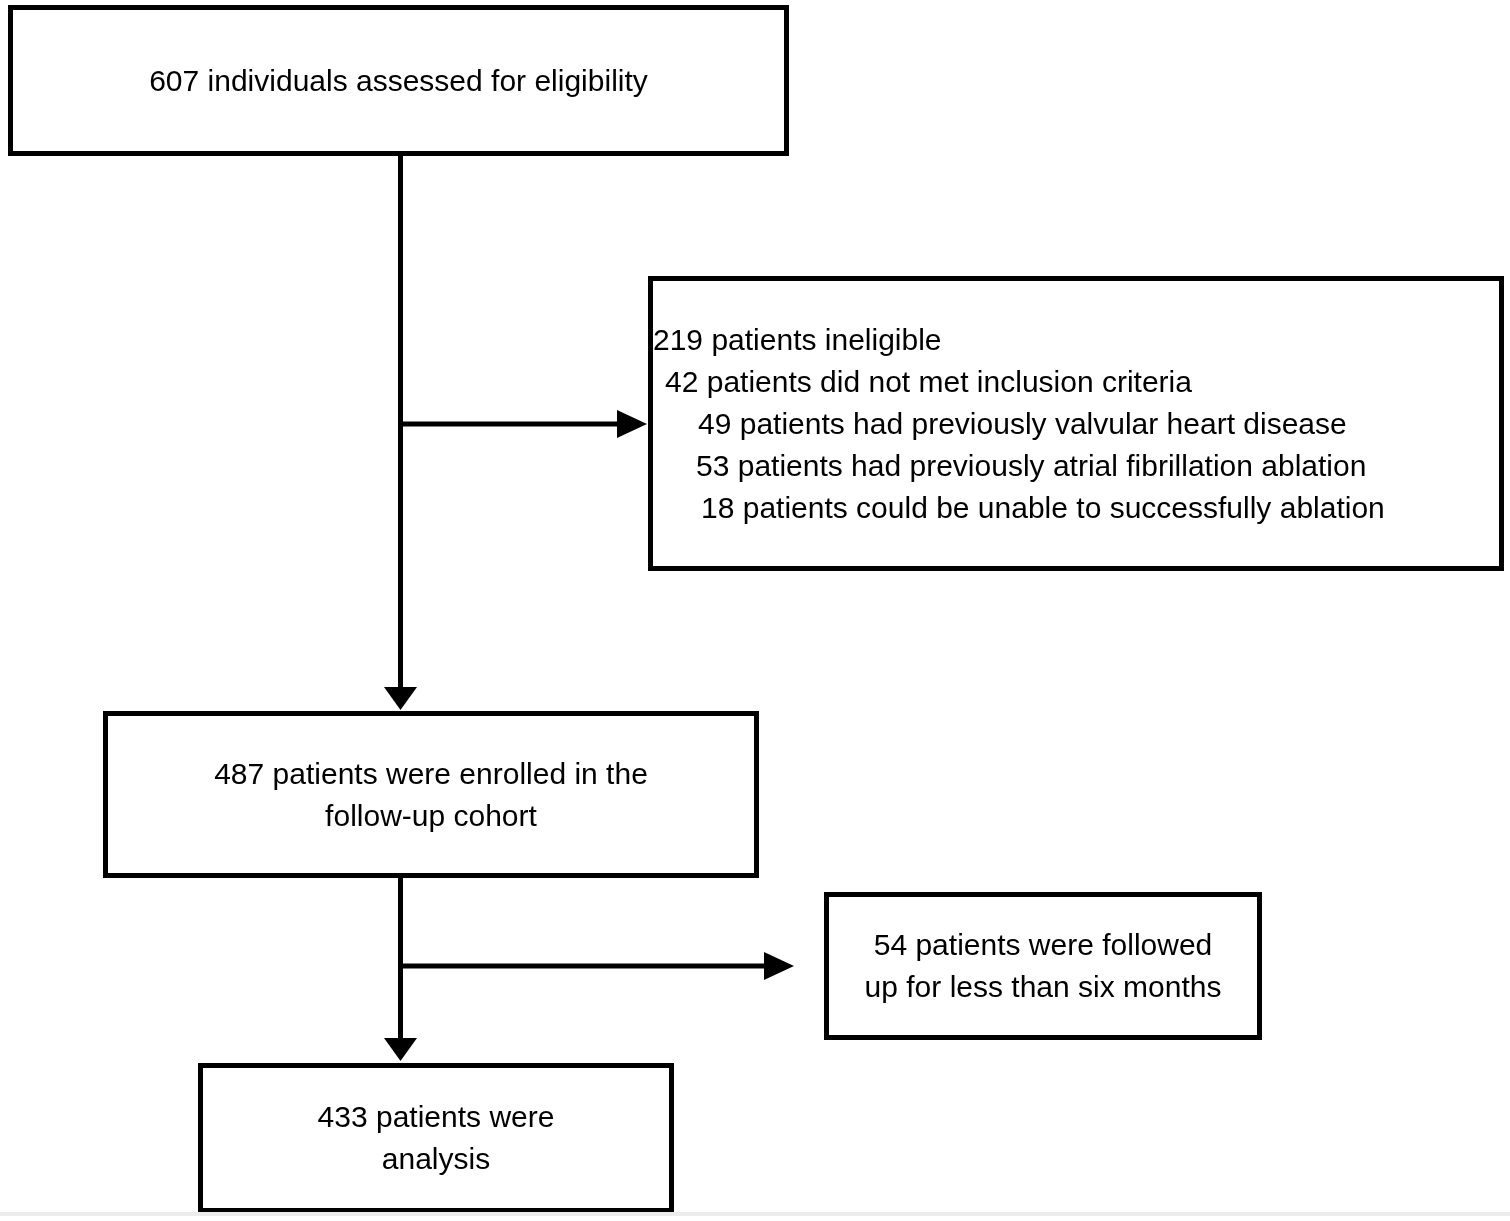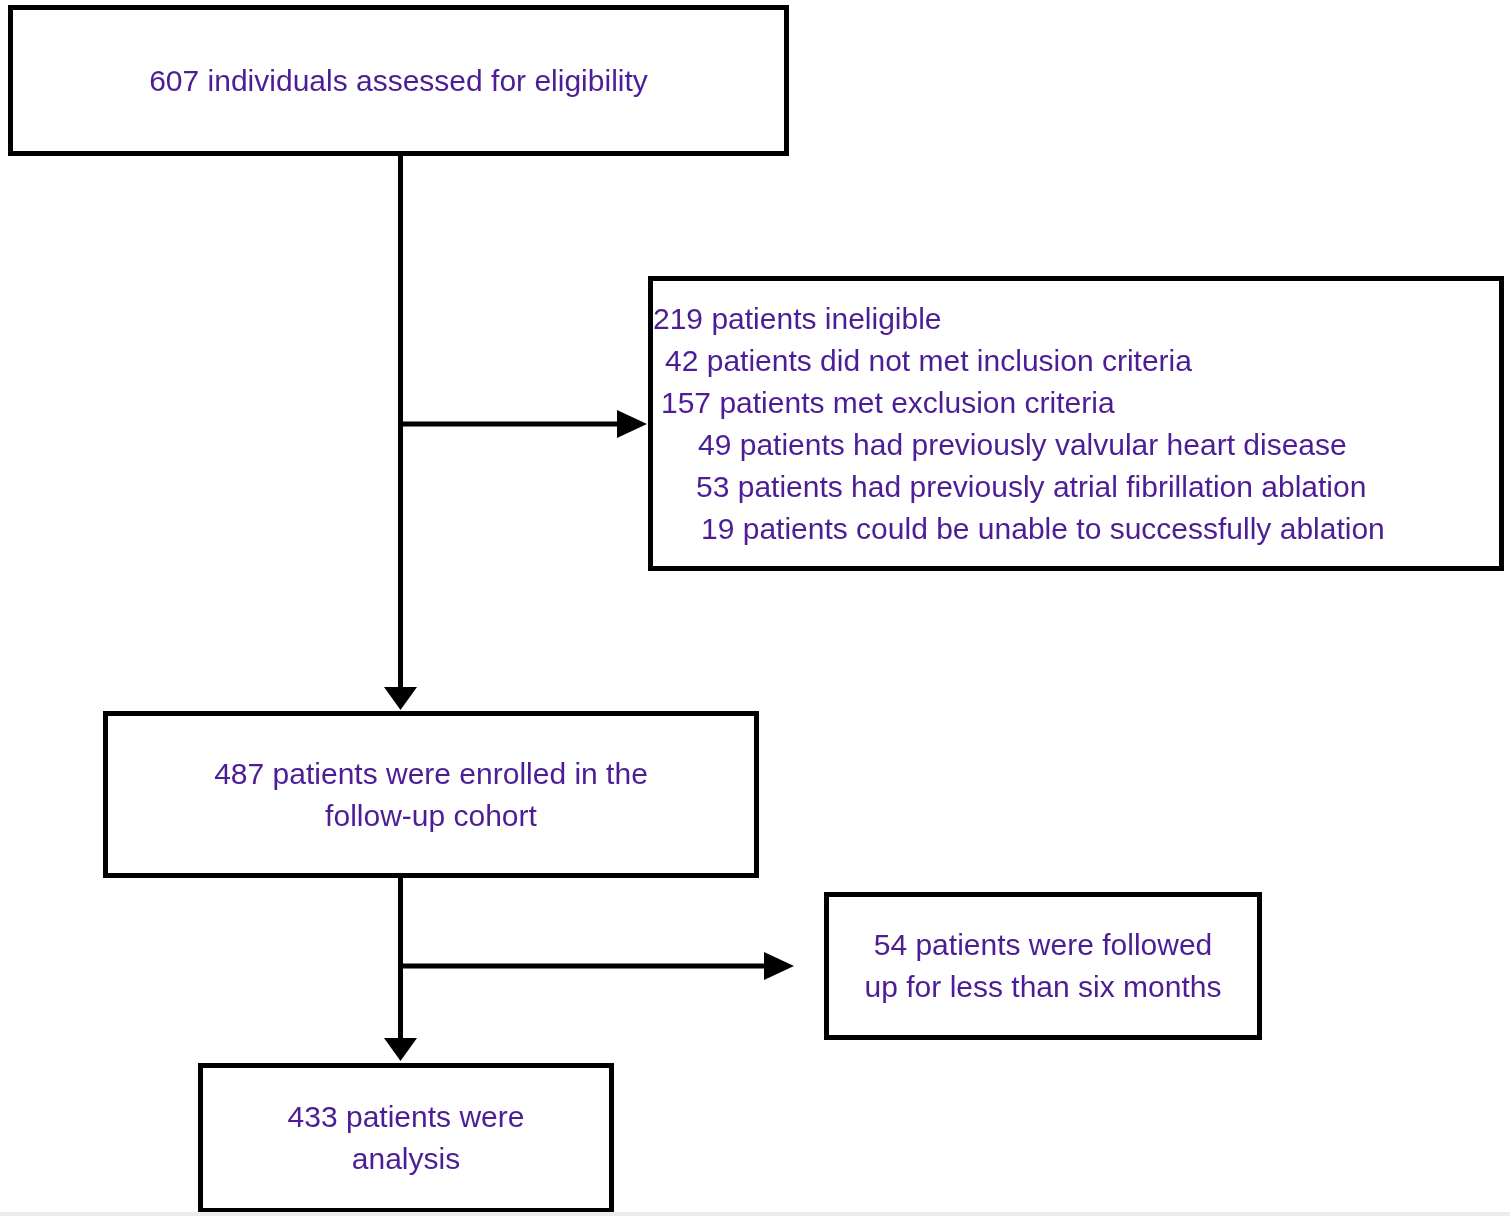--- a/index.html
+++ b/index.html
@@ -6,21 +6,21 @@
     margin: 0;
     padding: 0;
     background: #ffffff;
   }
   .canvas {
     position: relative;
     width: 1510px;
     height: 1221px;
     background: #ffffff;
     font-family: "Liberation Sans", sans-serif;
-    color: #4c1d95;
+    color: #000000;
     overflow: hidden;
   }
   .connectors {
     position: absolute;
     left: 0;
     top: 0;
     width: 1510px;
     height: 1221px;
     pointer-events: none;
   }
@@ -41,21 +41,21 @@
   .line {
     line-height: 42px;
     white-space: nowrap;
   }
   #box-assessed   { left: 8px;   top: 5px;    width: 781px; height: 151px; }
   #box-ineligible { left: 648px; top: 276px;  width: 856px; height: 295px;
                     display: flex; flex-direction: column; justify-content: center;
                     }
   #box-enrolled   { left: 103px; top: 711px;  width: 656px; height: 167px; }
   #box-followup   { left: 824px; top: 892px;  width: 438px; height: 148px; }
-  #box-final      { left: 198px; top: 1063px; width: 416px; height: 150px; justify-content: center; }
+  #box-final      { left: 198px; top: 1063px; width: 476px; height: 150px; justify-content: center; }
 
   
   .ind-s1 { padding-left: 12px; }  
   .ind-s2 { padding-left: 8px;  }  
   .ind-d1 { padding-left: 45px; }  
   .ind-d2 { padding-left: 43px; }  
   .ind-d3 { padding-left: 48px; }  
 
   .bottom-edge {
     position: absolute;
@@ -90,24 +90,23 @@
     </g>
   </svg>
 
   <div id="box-assessed" class="box centered">
     <div class="line">607 individuals assessed for eligibility</div>
   </div>
 
   <div id="box-ineligible" class="box">
     <div class="line">219 patients ineligible</div>
     <div class="line ind-s1">42 patients did not met inclusion criteria</div>
-    <div class="line ind-s2">157 patients met exclusion criteria</div>
     <div class="line ind-d1">49 patients had previously valvular heart disease</div>
     <div class="line ind-d2">53 patients had previously atrial fibrillation ablation</div>
-    <div class="line ind-d3">19 patients could be unable to successfully ablation</div>
+    <div class="line ind-d3">18 patients could be unable to successfully ablation</div>
   </div>
 
   <div id="box-enrolled" class="box centered">
     <div class="line">487 patients were enrolled in the</div>
     <div class="line">follow-up cohort</div>
   </div>
 
   <div id="box-followup" class="box centered">
     <div class="line">54 patients were followed</div>
     <div class="line">up for less than six months</div>

